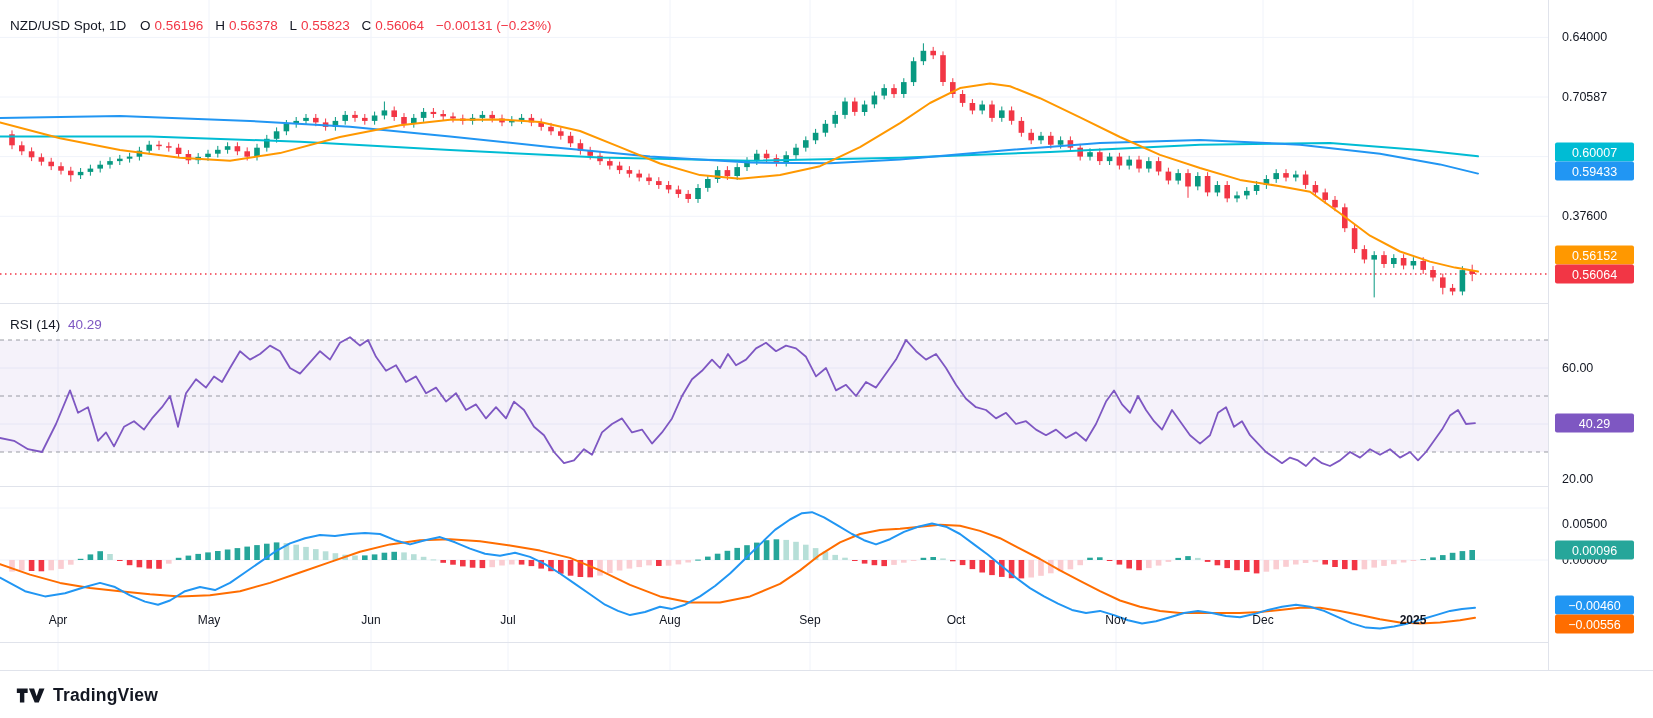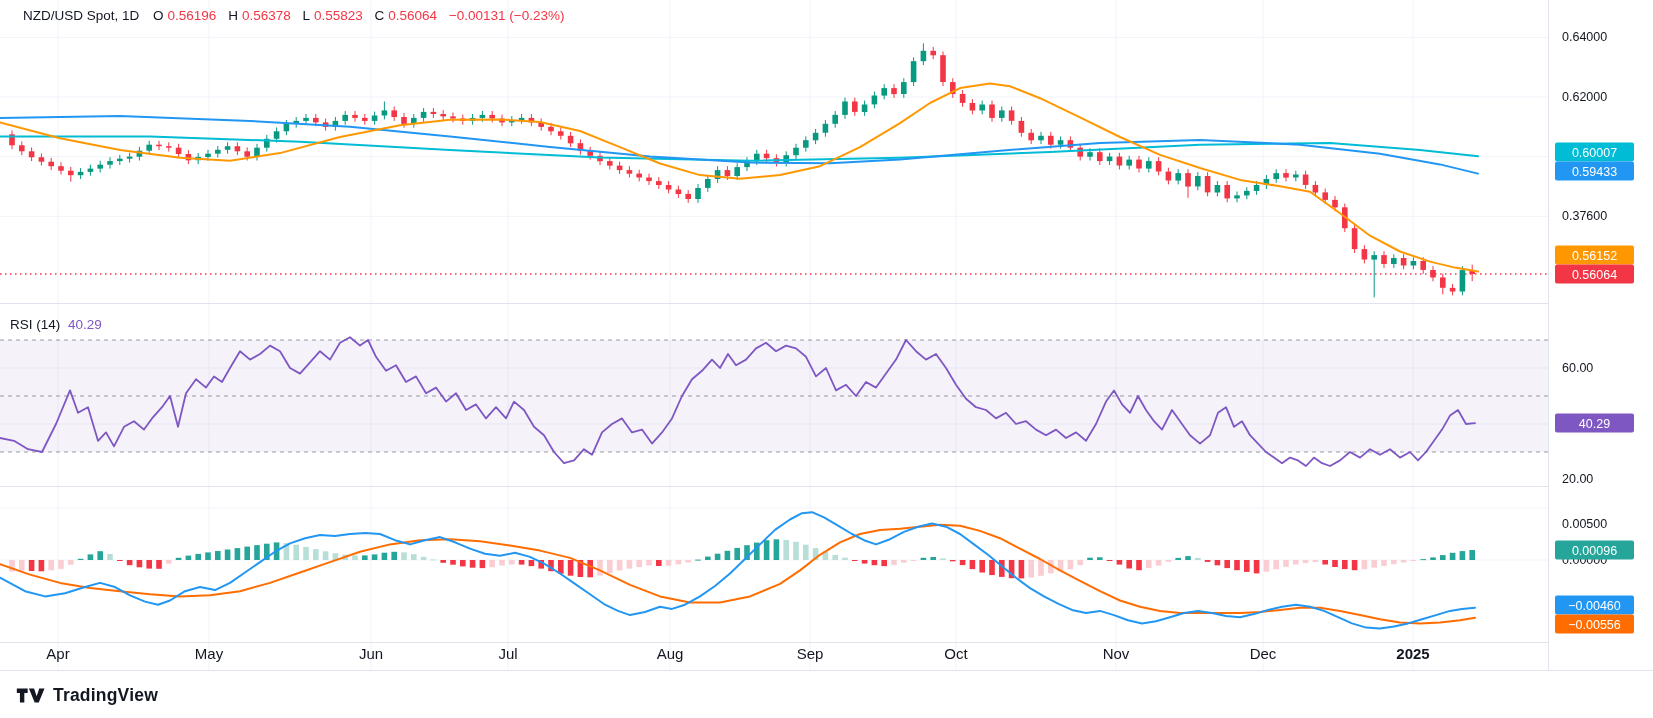--- a/index.html
+++ b/index.html
@@ -7,21 +7,21 @@
        font-family:"Liberation Sans", sans-serif;color:#131722;}
   #cv{position:absolute;left:0;top:0;}
   .legend{position:absolute;left:10px;font-size:13.5px;white-space:nowrap;z-index:4;}
   .legend span{margin-right:4px;}
   .gap{margin-left:6px;}
   .axlabel{position:absolute;left:1562px;transform:translateY(-50%);font-size:12.5px;
            color:#131722;z-index:2;white-space:nowrap;}
   .badge{position:absolute;left:1555px;width:79px;height:19px;border-radius:2px;color:#fff;
          font-size:12.5px;display:flex;align-items:center;justify-content:center;
          transform:translateY(-50%);z-index:3;white-space:nowrap;}
-  .month{position:absolute;top:645px;transform:translateX(-50%);font-size:15px;
+  .month{position:absolute;top:613px;transform:translateX(-50%);font-size:12px;
          color:#131722;z-index:2;}
   .month.bold{font-weight:700;}
   #footer-brand{position:absolute;left:16px;top:685px;display:flex;align-items:center;z-index:4;}
   #footer-brand .brand-text{font-size:17.5px;font-weight:700;color:#131722;margin-left:7px;letter-spacing:0.2px;}
 </style>
 </head>
 <body>
 
 <div id="app">
   <svg id="cv" width="1653" height="718">
@@ -511,38 +511,38 @@
         <rect x="1449.8" y="552.8" width="5.6" height="7.2" fill="#26A69A"></rect>
         <rect x="1459.6" y="551.1" width="5.6" height="8.9" fill="#26A69A"></rect>
         <rect x="1469.4" y="550.0" width="5.6" height="10.0" fill="#26A69A"></rect>
         <polyline points="0,564.2 30,574.6 60,582.9 90,588.1 120,591.2 150,594.3 180,596.4 210,595.3 240,591.2 270,582.9 300,572.5 330,562.1 360,551.7 390,544.4 420,540.2 450,539.2 480,541.3 510,545.4 540,550.6 570,557.9 600,570.4 630,584.9 660,596.4 690,602.6 720,602.6 750,596.4 780,583.9 800,570.4 820,554.8 840,542.3 860,534.0 880,529.9 900,528.8 920,526.7 940,524.7 960,525.7 980,530.9 1000,538.2 1020,548.6 1040,559.0 1060,570.4 1080,580.8 1100,591.2 1120,600.5 1140,606.8 1160,610.9 1180,613.0 1200,613.0 1220,613.0 1240,613.0 1260,612.0 1280,609.9 1300,607.8 1320,607.8 1340,610.9 1360,615.1 1380,619.3 1400,622.4 1420,623.4 1440,622.4 1460,620.3 1475,617.8" fill="none" stroke="#FF6D00" stroke-width="2" stroke-linejoin="round" stroke-linecap="round"></polyline>
         <polyline points="0,577.7 25,591.2 45,596.4 65,593.3 85,587.0 100,582.9 115,587.0 130,595.3 145,601.6 158,604.7 170,600.5 185,591.2 200,587.0 215,590.1 230,582.9 245,572.5 260,562.1 275,551.7 290,543.4 305,538.2 320,535.1 335,536.1 350,534.0 365,533.0 380,534.0 395,540.2 410,544.4 425,540.2 440,537.1 455,542.3 470,548.6 485,553.8 500,555.8 515,552.7 530,556.9 545,564.2 560,573.5 575,583.9 590,594.3 605,604.7 618,610.9 630,615.1 645,612.0 660,606.8 672,608.9 685,604.7 700,596.4 715,586.0 730,573.5 745,559.0 760,544.4 775,529.9 790,519.5 802,513.2 812,512.2 824,517.4 838,525.7 852,534.0 864,540.2 876,544.4 890,539.2 904,531.9 918,526.7 932,523.6 946,526.7 960,534.0 974,544.4 988,554.8 1002,566.2 1016,577.7 1030,588.1 1044,596.4 1058,603.7 1072,609.9 1086,613.0 1100,610.9 1114,615.1 1128,620.3 1142,623.4 1156,621.3 1170,617.2 1184,613.0 1198,610.9 1212,613.0 1226,616.1 1240,617.2 1254,614.1 1268,609.9 1282,606.8 1296,604.7 1310,606.8 1324,610.9 1338,617.2 1352,623.4 1366,627.6 1380,628.6 1394,626.5 1408,623.4 1422,619.3 1436,615.1 1450,610.9 1462,608.9 1475,607.8" fill="none" stroke="#2196F3" stroke-width="2" stroke-linejoin="round" stroke-linecap="round"></polyline>
       </g>
       <line x1="0" y1="670.5" x2="1653" y2="670.5" stroke="#E0E3EB"></line>
       <line x1="1548.5" y1="0" x2="1548.5" y2="670" stroke="#E0E3EB"></line>
     </svg>
 
-  <div class="legend" style="top:8px;margin-left:13px;">
+  <div class="legend" style="top:18px;">
     <span>NZD/USD Spot, 1D</span>
     <span class="gap"><span>O</span><span style="color:#F23645;">0.56196</span></span>
     <span><span>H</span><span style="color:#F23645;">0.56378</span></span>
     <span><span>L</span><span style="color:#F23645;">0.55823</span></span>
     <span><span>C</span><span style="color:#F23645;">0.56064</span></span>
     <span style="color:#F23645;">−0.00131 (−0.23%)</span>
   </div>
 
   <div class="legend" style="top:317px;">
     <span>RSI (14)</span>
     <span style="color:#7E57C2;">40.29</span>
   </div>
 
 
   <div id="axis-labels">
       <div class="axlabel" style="top: 37px;">0.64000</div>
-      <div class="axlabel" style="top: 97px;">0.62000</div>
+      <div class="axlabel" style="top: 97px;">0.70587</div>
       <div class="axlabel" style="top: 216px;">0.37600</div>
       <div class="axlabel" style="top: 368px;">60.00</div>
       <div class="axlabel" style="top: 479px;">20.00</div>
       <div class="axlabel" style="top: 511px; margin-top: 13px;">0.00500</div>
       <div class="axlabel" style="top: 560px;">0.00000</div>
       <div class="badge" style="top: 152px; background: rgb(0, 188, 212);">0.60007</div>
       <div class="badge" style="top: 171px; background: rgb(33, 150, 243);">0.59433</div>
       <div class="badge" style="top: 255px; background: rgb(255, 152, 0);">0.56152</div>
       <div class="badge" style="top: 274px; background: rgb(242, 54, 69);">0.56064</div>
       <div class="badge" style="top: 423px; background: rgb(126, 87, 194);">40.29</div>

